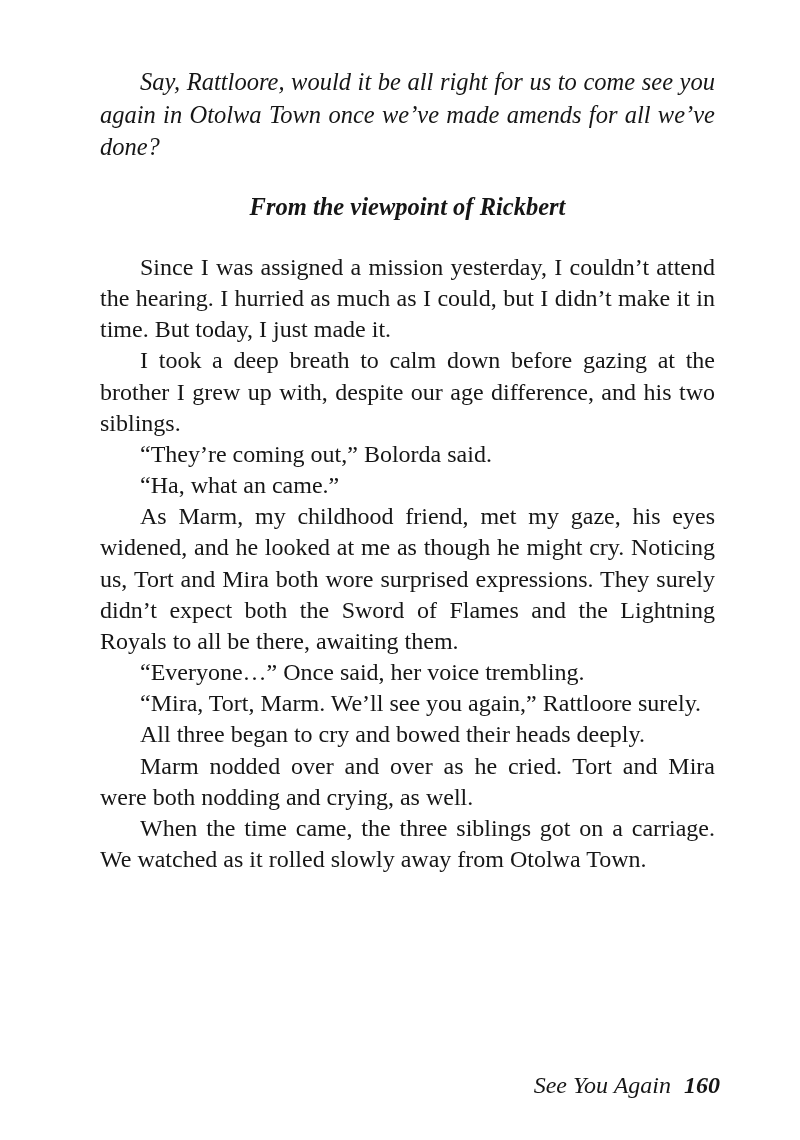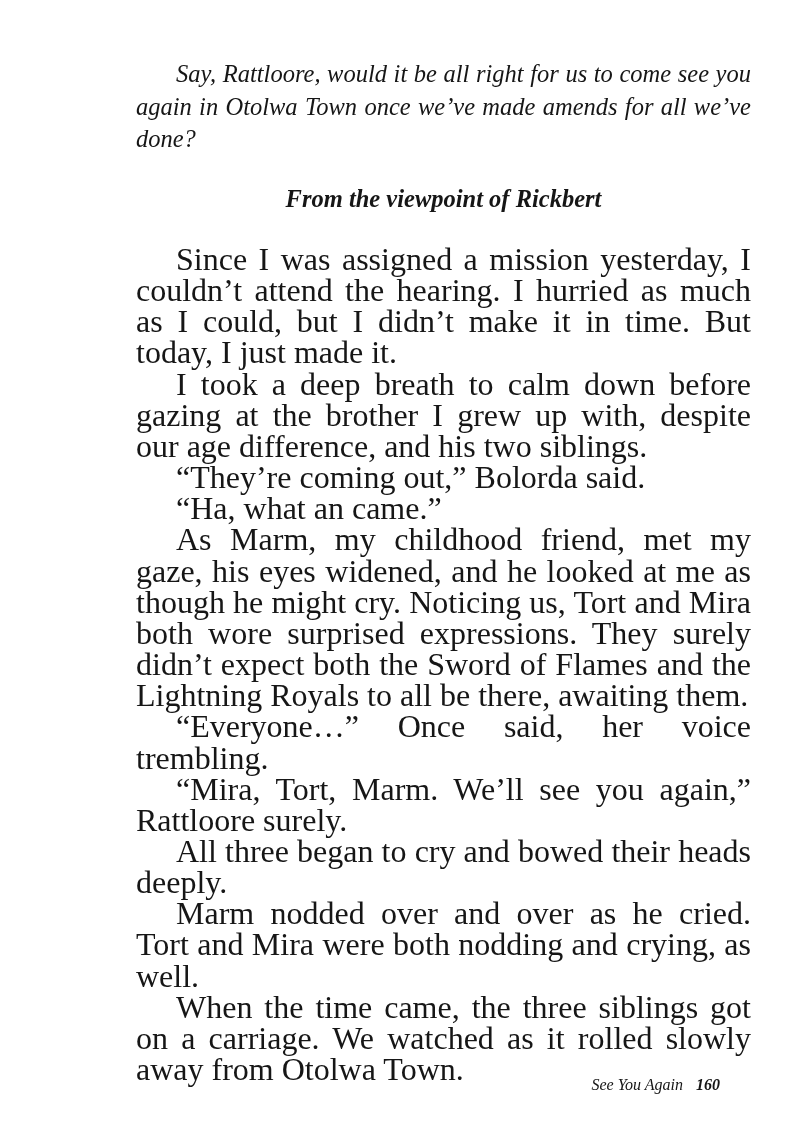--- a/index.html
+++ b/index.html
@@ -12,23 +12,22 @@
     width: 800px;
     height: 1140px;
     background: #ffffff;
     color: #161616;
     font-family: "Liberation Serif", serif;
     overflow: hidden;
   }
   .content {
     position: absolute;
     left: 100px;
-    top: 58px;
+    top: 66px;
     width: 615px;
-    margin-left: 36px;
   }
   .opening-quote {
     margin: 0;
     font-style: italic;
     font-size: 24.5px;
     line-height: 32.5px;
     text-align: justify;
     text-indent: 40px;
   }
   .section-heading {
@@ -37,31 +36,31 @@
     font-weight: bold;
     font-size: 24.5px;
     line-height: 32.5px;
     text-align: center;
   }
   .body-text {
     margin-top: 29px;
   }
   .body-text p {
     margin: 0;
-    font-size: 32px;
+    font-size: 24px;
     line-height: 31.15px;
     text-align: justify;
     text-indent: 40px;
   }
   .page-footer {
     position: absolute;
     top: 1072px;
     right: 80px;
     font-style: italic;
-    font-size: 16px;
+    font-size: 24px;
     line-height: 26px;
     white-space: nowrap;
   }
   .page-number {
     font-weight: bold;
     margin-left: 13px;
   }
 </style>
 </head>
 <body>

